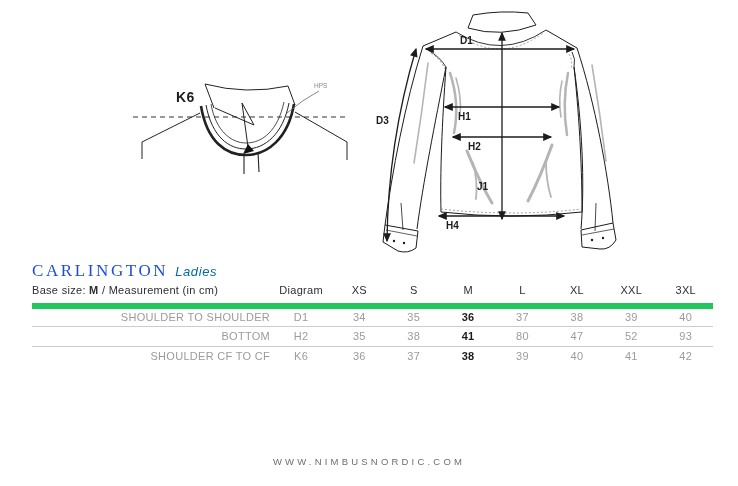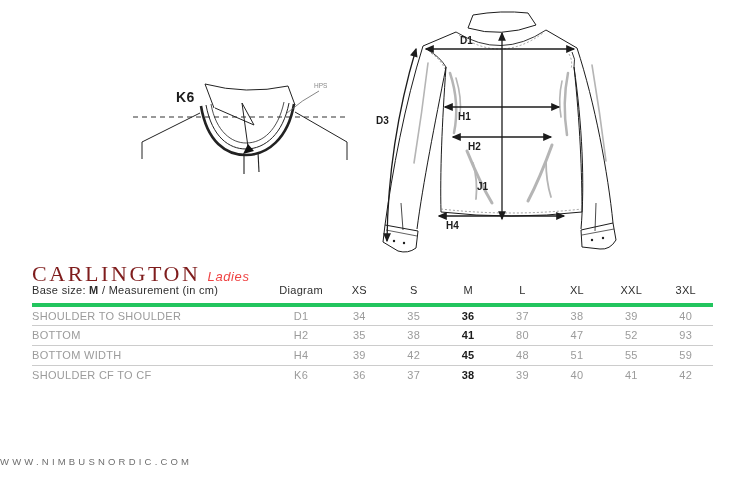--- a/index.html
+++ b/index.html
@@ -19,52 +19,52 @@
 
   svg text { font-family:"Liberation Sans", sans-serif; }
   .meas-label { font-size:10px; font-weight:bold; fill:#1c1c1c; }
   .k6-label   { font-size:14px; font-weight:bold; fill:#1c1c1c; letter-spacing:.5px; }
   .hps-label  { font-size:6.5px; fill:#8a8a8a; }
 
   
   .title-row { position:absolute; left:32px; top:261px; white-space:nowrap; }
   .product-name {
     font-family:"Liberation Serif", serif;
-    font-size:22px; letter-spacing:2.6px; color:#7f1d1d; font-weight:500;
+    font-size:17px; letter-spacing:2.6px; color:#1d4ed8; font-weight:500;
   }
   .product-variant {
     font-family:"Liberation Sans", sans-serif;
-    font-style:italic; font-size:13px; color:#ef4444; margin-left:7px; letter-spacing:.6px;
+    font-style:italic; font-size:13px; color:#0369a1; margin-left:7px; letter-spacing:.6px;
   }
 
   
   table.size-table {
     position:absolute; left:32px; top:284px; width:681px;
     border-collapse:collapse; table-layout:fixed;
     font-size:11px;
   }
   .size-table th {
     font-weight:normal; color:#2e2e2e; text-align:center;
-    padding:0 0 7px 0; border-bottom:4px solid #22c55e;
+    padding:0 0 7px 0; border-bottom:6px solid #22c55e;
     letter-spacing:.3px; white-space:nowrap;
   }
   .size-table th.cell-label-h { text-align:left; }
   .size-table th.cell-label-h b { font-weight:bold; }
   .size-table td {
     height:20px; color:#9b9b9b; text-align:center;
     border-bottom:1px solid #cccccc; letter-spacing:.3px; white-space:nowrap;
     vertical-align:middle;
   }
   .size-table tbody tr:last-child td { border-bottom:none; }
-  .size-table td.cell-label { text-align:left; }
+  .size-table td.cell-label { text-align:right; }
   .size-table td.cell-bold { color:#1c1c1c; font-weight:bold; }
 
   
   .footer {
-    position:absolute; left:0; top:456px; width:738px; 
+    position:absolute; left:0; top:456px; width:738px; text-align:center;
     font-size:9.5px; letter-spacing:3.2px; color:#6e6e6e;
   }
 </style>
 </head>
 <body>
 
 <div class="page">
 
   <svg class="collar-svg" width="240" height="128" viewBox="0 0 240 128">
     <g stroke="#222" fill="none" stroke-width="1">
@@ -222,31 +222,20 @@
           <td>H2</td>
           <td>35</td>
           <td>38</td>
           <td class="cell-bold">41</td>
           <td>80</td>
           <td>47</td>
           <td>52</td>
           <td>93</td>
         </tr>
         <tr>
-          <td class="cell-label">BOTTOM WIDTH</td>
-          <td>H4</td>
-          <td>39</td>
-          <td>42</td>
-          <td class="cell-bold">45</td>
-          <td>48</td>
-          <td>51</td>
-          <td>55</td>
-          <td>59</td>
-        </tr>
-        <tr>
           <td class="cell-label">SHOULDER CF TO CF</td>
           <td>K6</td>
           <td>36</td>
           <td>37</td>
           <td class="cell-bold">38</td>
           <td>39</td>
           <td>40</td>
           <td>41</td>
           <td>42</td>
         </tr>

